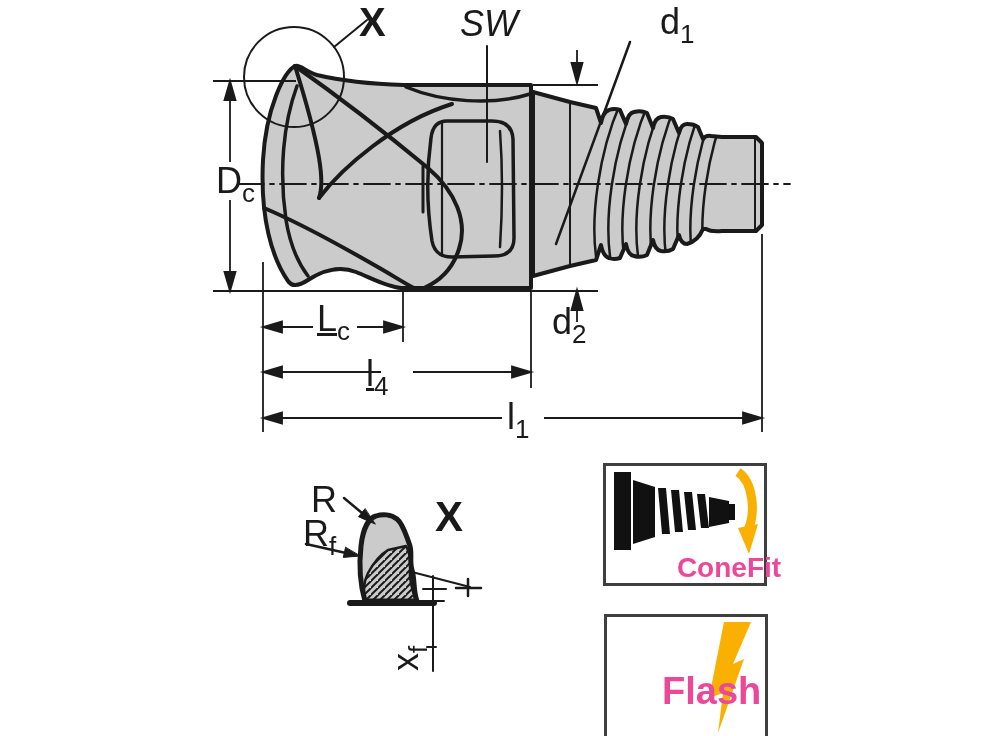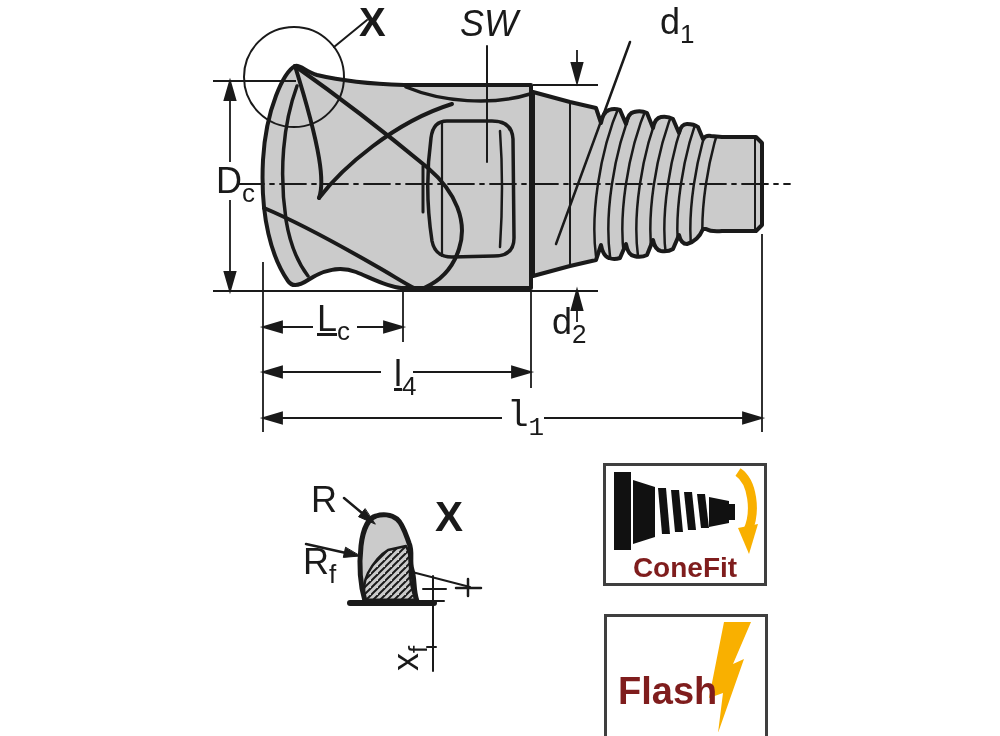--- a/index.html
+++ b/index.html
@@ -8,21 +8,21 @@
   #draw-svg{position:absolute;left:0;top:0;}
   .lbl{position:absolute;color:#1a1a1a;font-size:36px;line-height:1;white-space:nowrap;}
   .lbl .sub{font-size:26px;vertical-align:-9px;}
   .lbl.bold{font-weight:bold;}
   .lbl.xbig{font-size:40px;}
   .rot{transform:rotate(-90deg);transform-origin:center center;}
   .badge{position:absolute;width:164px;background:#fff;border:3px solid #3f3f3f;box-sizing:border-box;}
   #conefit-badge{left:603px;top:463px;height:123px;}
   #flash-badge{left:604px;top:614px;height:142px;}
   .badge svg{position:absolute;left:0;top:0;}
-  .badge-label{position:absolute;color:#7f1d1d;font-weight:bold;}
+  .badge-label{position:absolute;color:#ec4899;font-weight:bold;padding-left:44px;}
   #conefit-label{left:0;top:86px;width:158px;text-align:center;font-size:28px;}
   #flash-label{left:11px;top:53px;font-size:38px;}
 </style>
 </head>
 <body>
 
 <div id="canvas">
 
 <svg id="draw-svg" width="1000" height="736" viewBox="0 0 1000 736">
   <defs>
@@ -164,26 +164,26 @@
       <path d="M 427 647 H 436"></path>
     </g>
   </g>
 </svg>
 
 <div class="lbl bold xbig" style="left:359px;top:2px;">X</div>
 <div class="lbl" style="left:460px;top:6px;font-style:italic;">SW</div>
 <div class="lbl" style="left:633px;top:4px;margin-left:27px;"><span>d</span><span class="sub">1</span></div>
 <div class="lbl" style="left:216px;top:163px;"><span>D</span><span class="sub">c</span></div>
 <div class="lbl" style="left:317px;top:301px;text-decoration:underline;"><span>L</span><span class="sub">c</span></div>
-<div class="lbl" style="left:394px;top:356px;text-decoration:underline;"><span>l</span><span class="sub">4</span></div>
+<div class="lbl" style="left:366px;top:356px;text-decoration:underline;"><span>l</span><span class="sub">4</span></div>
 <div class="lbl" style="left:552px;top:304px;"><span>d</span><span class="sub">2</span></div>
-<div class="lbl" style="left:507px;top:399px;font-family:Liberation Mono, monospace;"><span>l</span><span class="sub">1</span></div>
+<div class="lbl" style="left:507px;top:399px;"><span>l</span><span class="sub">1</span></div>
 
 <div class="lbl" style="left:311px;top:482px;">R</div>
-<div class="lbl" style="left:303px;top:544px;"><span>R</span><span class="sub">f</span></div>
+<div class="lbl" style="left:303px;top:516px;"><span>R</span><span class="sub">f</span></div>
 <div class="lbl bold" style="left:435px;top:496px;font-size:42px;">X</div>
 <div class="lbl rot" style="left:397px;top:637px;"><span>x</span><span class="sub">f</span></div>
 
 <div class="badge" id="conefit-badge">
   <svg width="158" height="92" viewBox="0 0 158 92">
     <g fill="#111">
       <rect x="8" y="6" width="17" height="78"></rect>
       <polygon points="27,14 49,21 49,71 27,78"></polygon>
       <polygon points="52,22 60,22 64,68 56,68"></polygon>
       <polygon points="65,24 73,24 77,66 69,66"></polygon>

